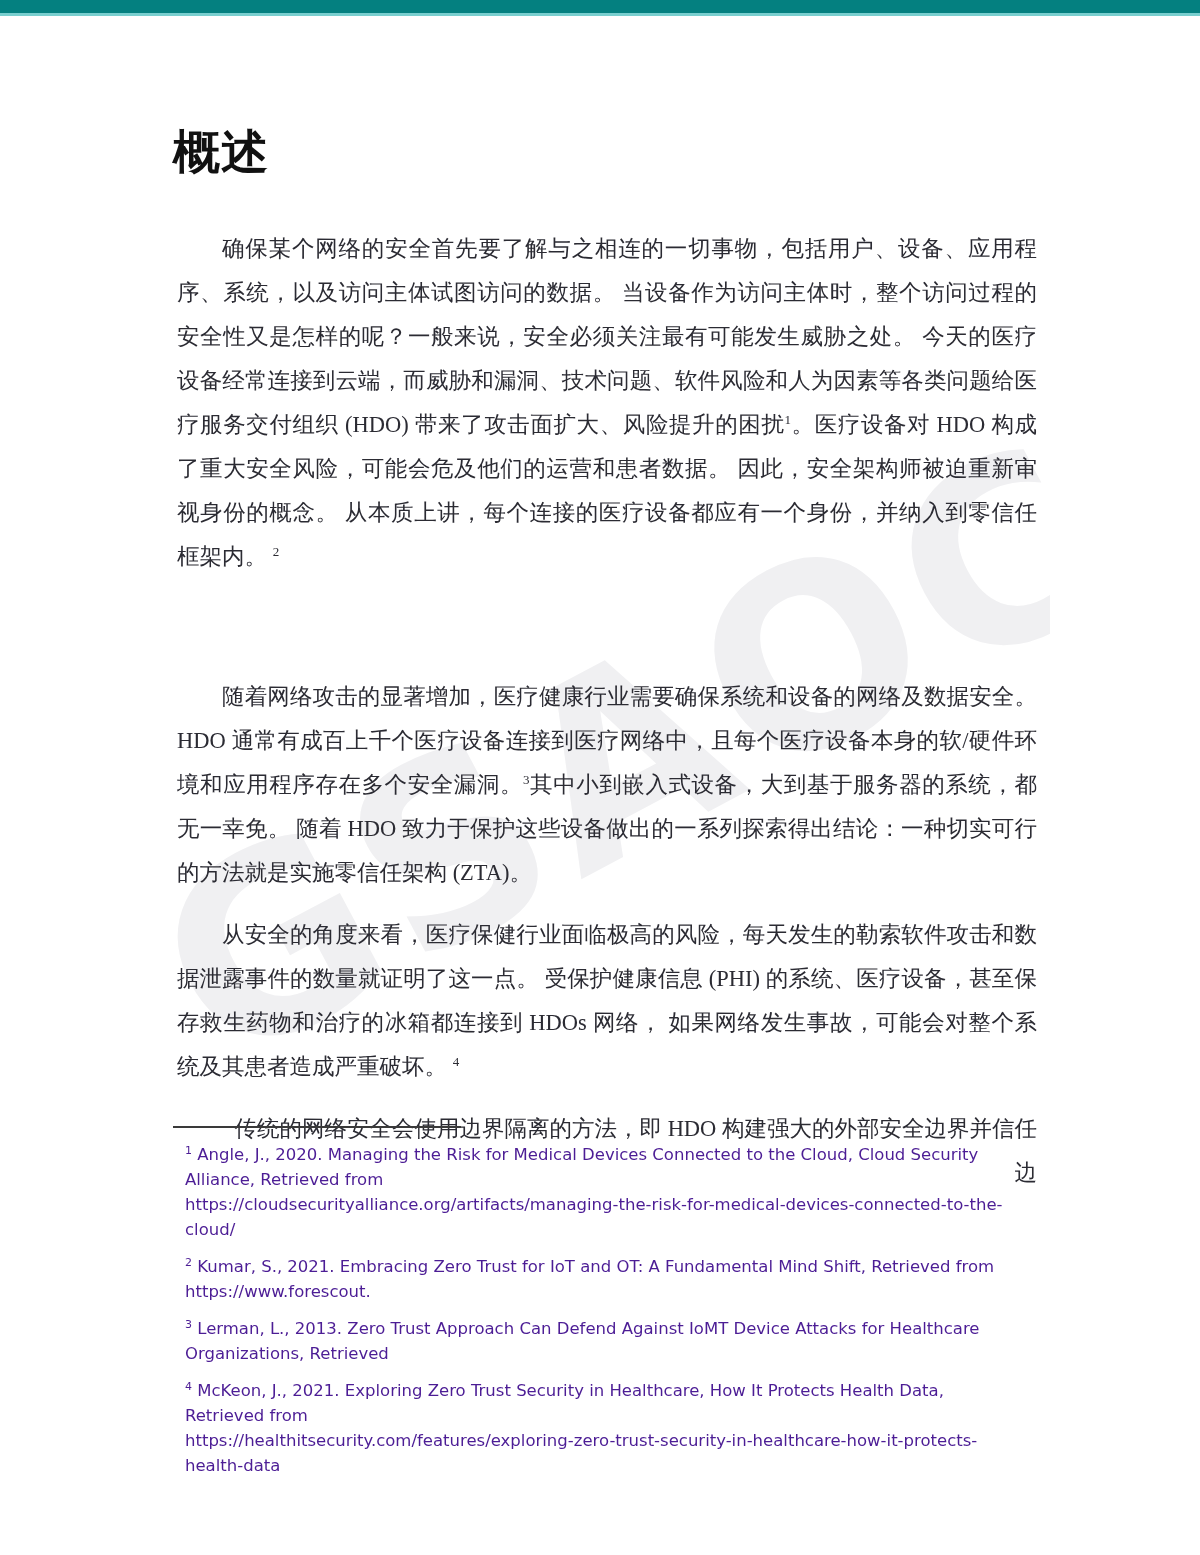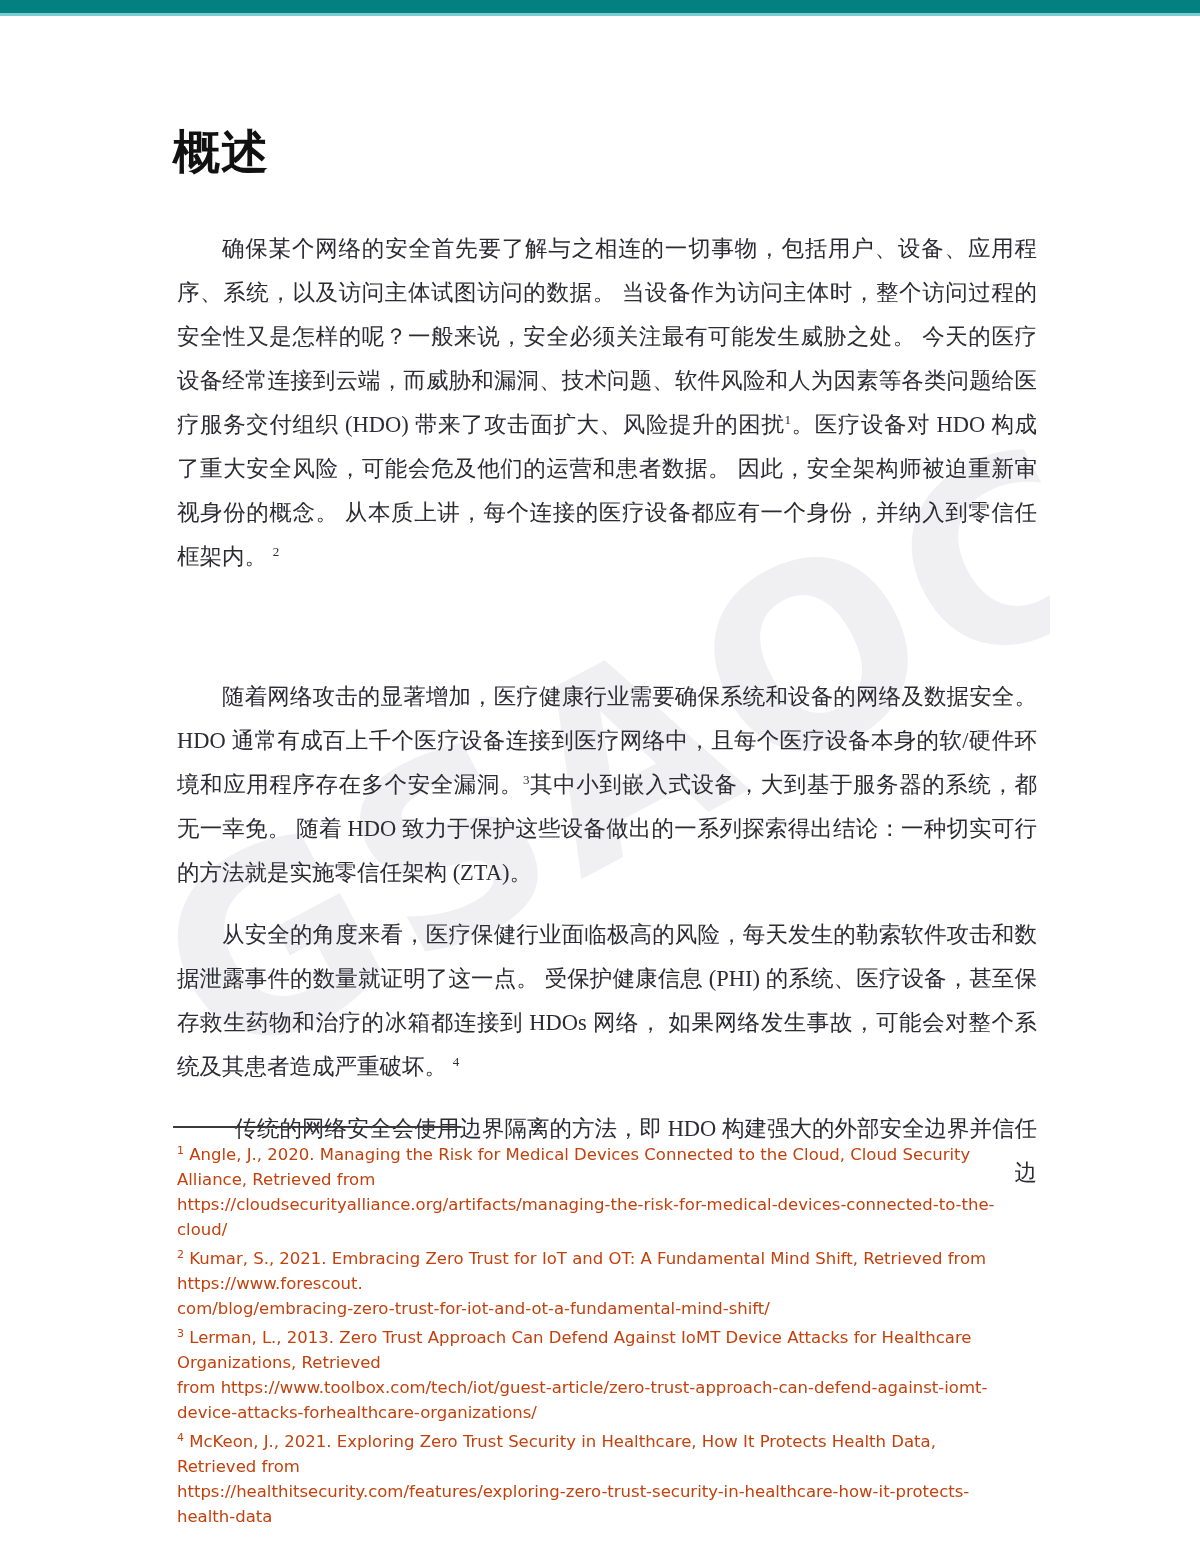--- a/index.html
+++ b/index.html
@@ -102,22 +102,22 @@
   .fn-rule {
     width: 288px;
     height: 0;
     border-top: 2px solid #3a3a3a;
     margin-bottom: 14px;
   }
   .fn-item {
     font-family: "DejaVu Sans", "Liberation Sans", sans-serif;
     font-size: 16.5px;
     line-height: 25px;
-    color: #c2410c;
-    margin: 4px;
+    color: #4c1d95;
+    margin: 12px;
     word-break: break-word;
   }
   .fn-item sup {
     font-size: 11px;
     vertical-align: super;
     line-height: 0;
   }
 </style>
 </head>
 <body>
@@ -143,20 +143,20 @@
           <p class="body-par">随着网络攻击的显著增加，医疗健康行业需要确保系统和设备的网络及数据安全。HDO 通常有成百上千个医疗设备连接到医疗网络中，且每个医疗设备本身的软/硬件环境和应用程序存在多个安全漏洞。<sup class="fnref">3</sup>其中小到嵌入式设备，大到基于服务器的系统，都无一幸免。 随着 HDO 致力于保护这些设备做出的一系列探索得出结论：一种切实可行的方法就是实施零信任架构 (ZTA)。</p>
           <p class="body-par">从安全的角度来看，医疗保健行业面临极高的风险，每天发生的勒索软件攻击和数据泄露事件的数量就证明了这一点。 受保护健康信息 (PHI) 的系统、医疗设备，甚至保存救生药物和治疗的冰箱都连接到 HDOs 网络， 如果网络发生事故，可能会对整个系统及其患者造成严重破坏。 <sup class="fnref">4</sup></p>
           <p class="body-par last-open">传统的网络安全会使用边界隔离的方法，即 HDO 构建强大的外部安全边界并信任边</p>
         </div>
     </div>
 
     <div class="footnotes">
       <div class="fn-rule"></div>
       <div id="footnotes-host">
           <div class="fn-item"><sup>1</sup><span> Angle, J., 2020. Managing the Risk for Medical Devices Connected to the Cloud, Cloud Security Alliance, Retrieved from</span><br><span>https://cloudsecurityalliance.org/artifacts/managing-the-risk-for-medical-devices-connected-to-the-cloud/</span></div>
-          <div class="fn-item"><sup>2</sup><span> Kumar, S., 2021. Embracing Zero Trust for IoT and OT: A Fundamental Mind Shift, Retrieved from https://www.forescout.</span><br><span>com/blog/embracing-zero-trust-for-iot-and-ot-a-fundamental-mind-shift/</span></div>
-          <div class="fn-item"><sup>3</sup><span> Lerman, L., 2013. Zero Trust Approach Can Defend Against IoMT Device Attacks for Healthcare Organizations, Retrieved</span><br><span>from https://www.toolbox.com/tech/iot/guest-article/zero-trust-approach-can-defend-against-iomt-device-attacks-forhealthcare-organizations/</span></div>
+          <div class="fn-item"><sup>2</sup><span> Kumar, S., 2021. Embracing Zero Trust for IoT and OT: A Fundamental Mind Shift, Retrieved from https://www.forescout.</span><br></div>
+          <div class="fn-item"><sup>3</sup><span> Lerman, L., 2013. Zero Trust Approach Can Defend Against IoMT Device Attacks for Healthcare Organizations, Retrieved</span><br></div>
           <div class="fn-item"><sup>4</sup><span> McKeon, J., 2021. Exploring Zero Trust Security in Healthcare, How It Protects Health Data, Retrieved from</span><br><span>https://healthitsecurity.com/features/exploring-zero-trust-security-in-healthcare-how-it-protects-health-data</span></div>
         </div>
     </div>
 
   </div>
 </div>
 
 </body></html>

